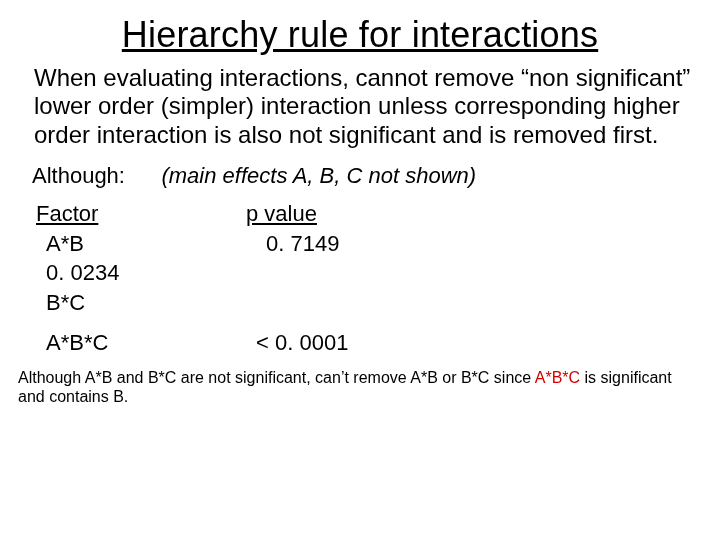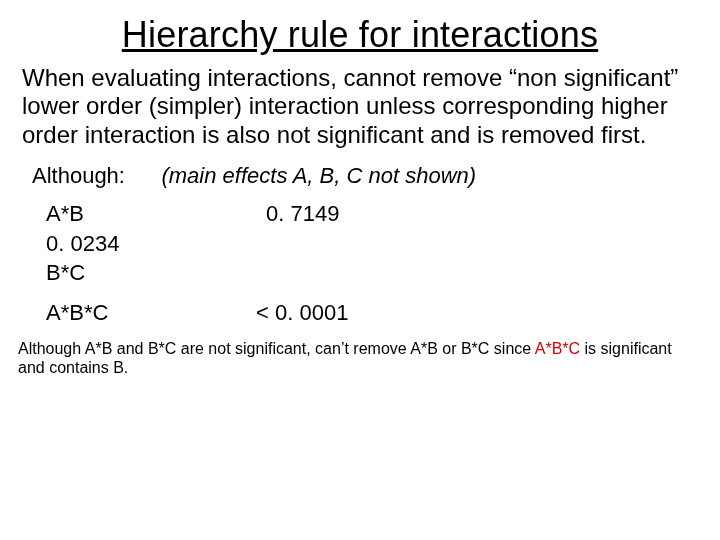--- a/index.html
+++ b/index.html
@@ -21,21 +21,21 @@
     font-size: 36px;
     text-align: center;
     text-decoration: underline;
     margin: 4px 0 8px 0;
     font-weight: normal;
     letter-spacing: 0.2px;
   }
   .body-text {
     font-size: 24px;
     line-height: 1.18;
-    margin: 0 0 14px 4px;
+    margin: 0 0 14px 16px;
   }
   .example-line {
     font-size: 22px;
     margin: 2px 0 10px 14px;
   }
   .example-italic {
     font-style: italic;
     margin-left: 12px;
   }
   .table {
@@ -80,20 +80,24 @@
   <p class="body-text">When evaluating interactions, cannot remove “non significant” lower order (simpler) interaction unless corresponding higher order interaction is also not significant and is removed first.</p>
 
   <p class="example-line">
     <span>Although:</span>
     <span>&nbsp;&nbsp;</span>
     <span class="example-italic">(main effects A, B, C not shown)</span>
   </p>
 
   <div class="table">
     <div class="row">
+      <div class="col-factor hdr">Factor</div>
+      <div class="col-pval hdr">p value</div>
+    </div>
+    <div class="row">
       <div class="col-factor indent-cell">A*B</div>
       <div class="col-pval indent-cell">0. 7149</div>
     </div>
     <div class="row">
       <div class="col-pval indent-cell">0. 0234</div>
     </div>
     <div class="row">
       <div class="col-factor indent-cell">B*C</div>
     </div>
     <div class="gap-row"></div>

